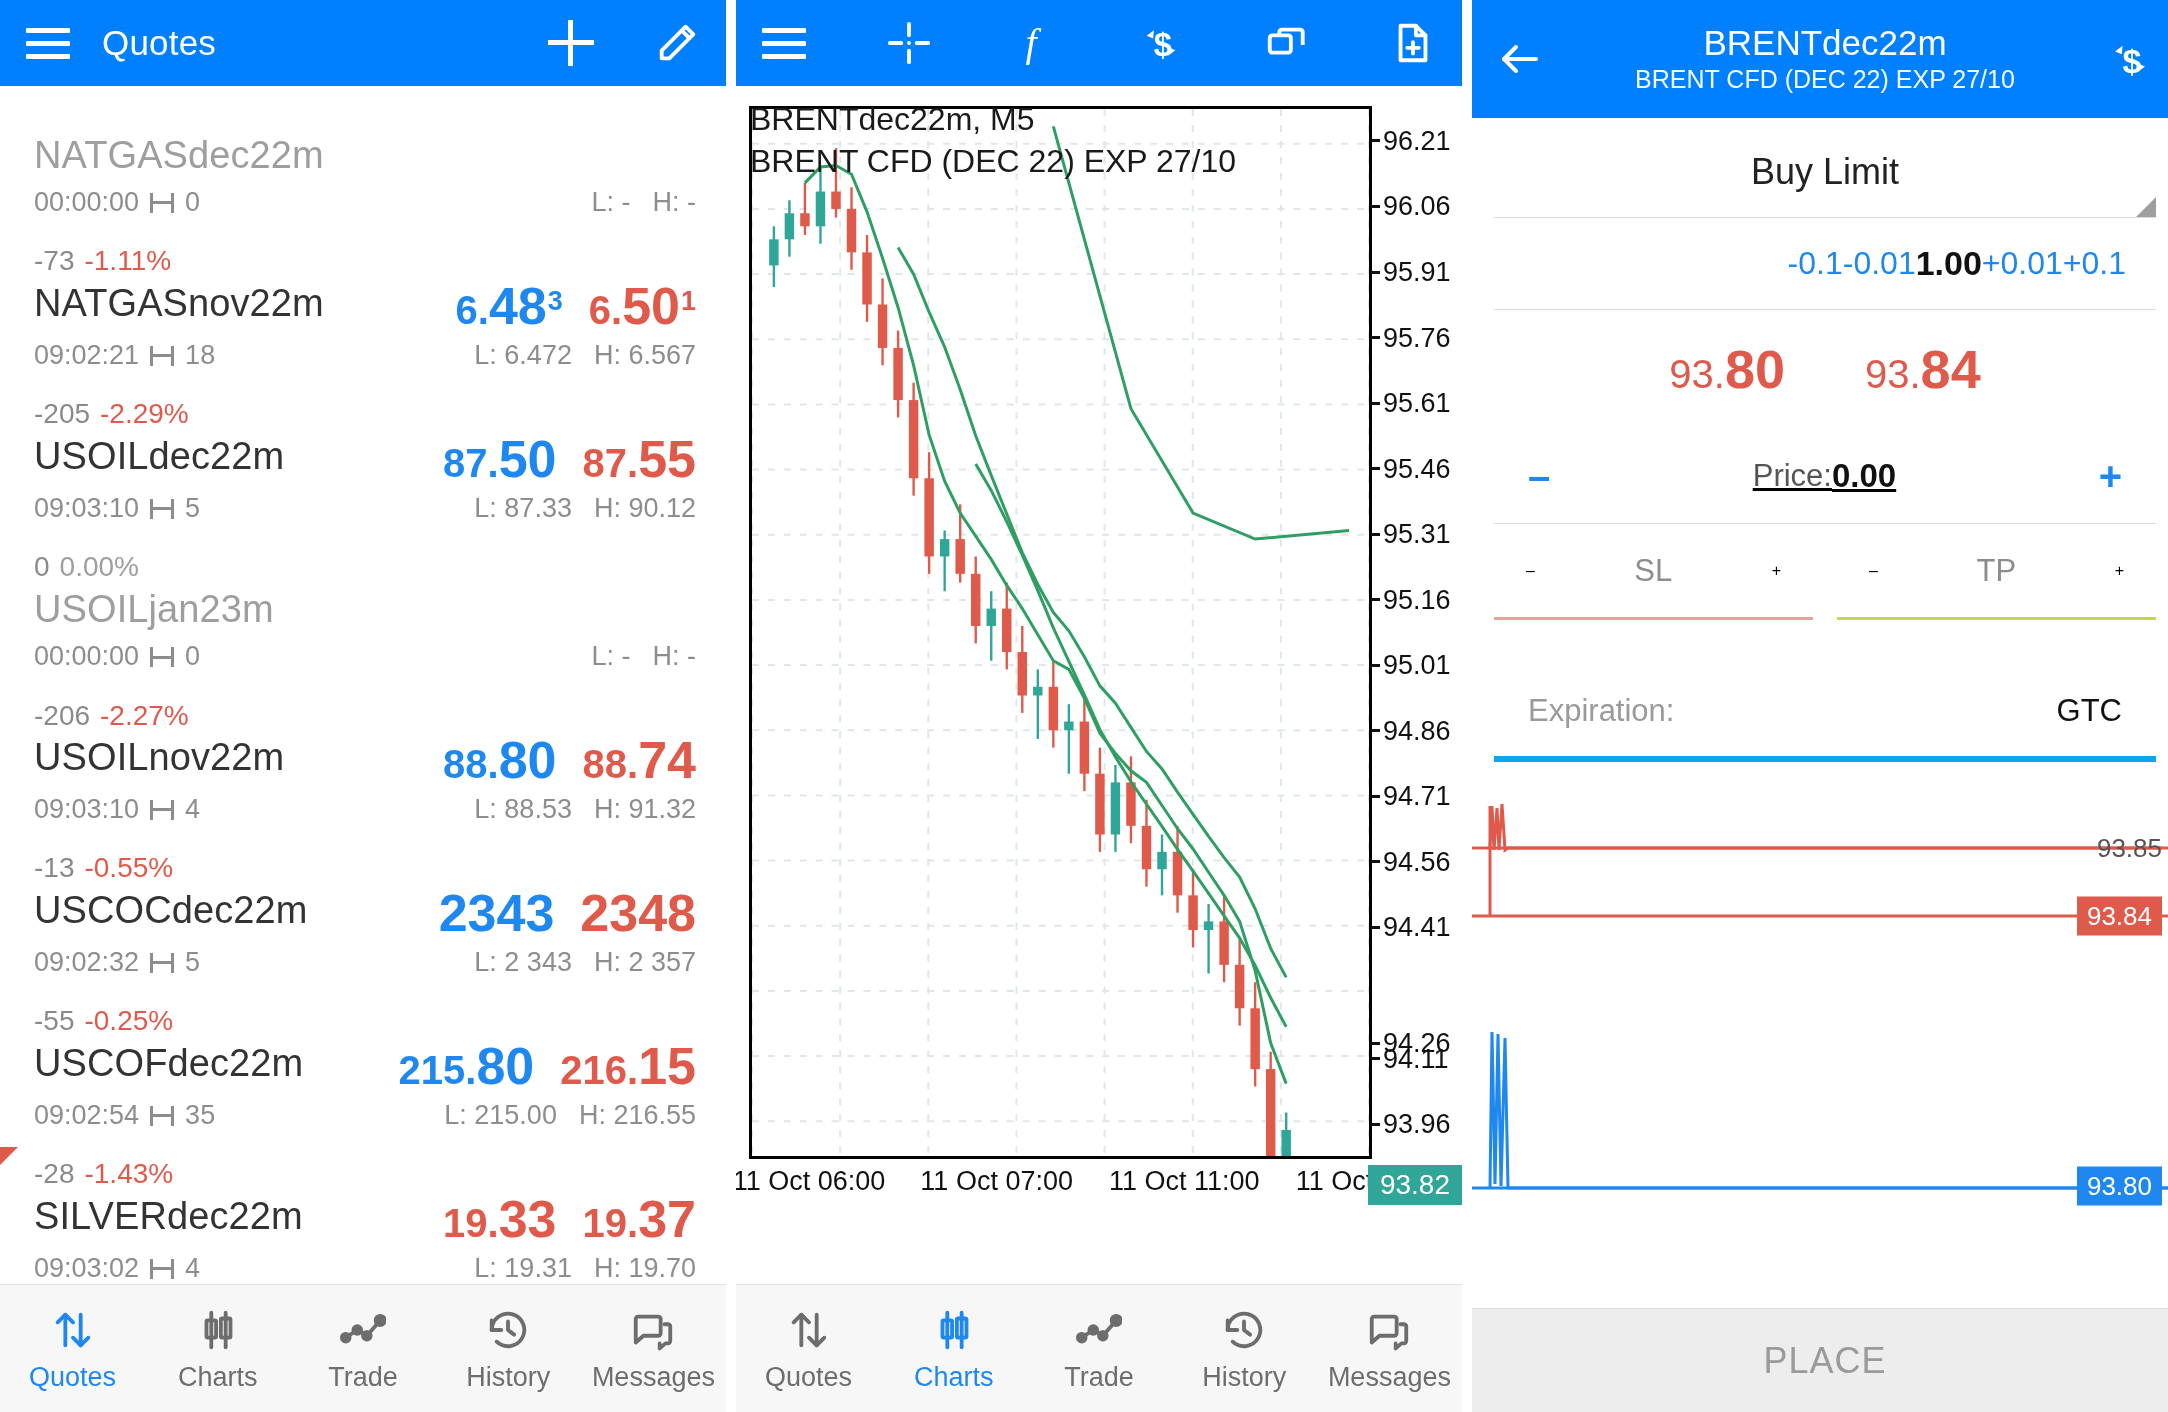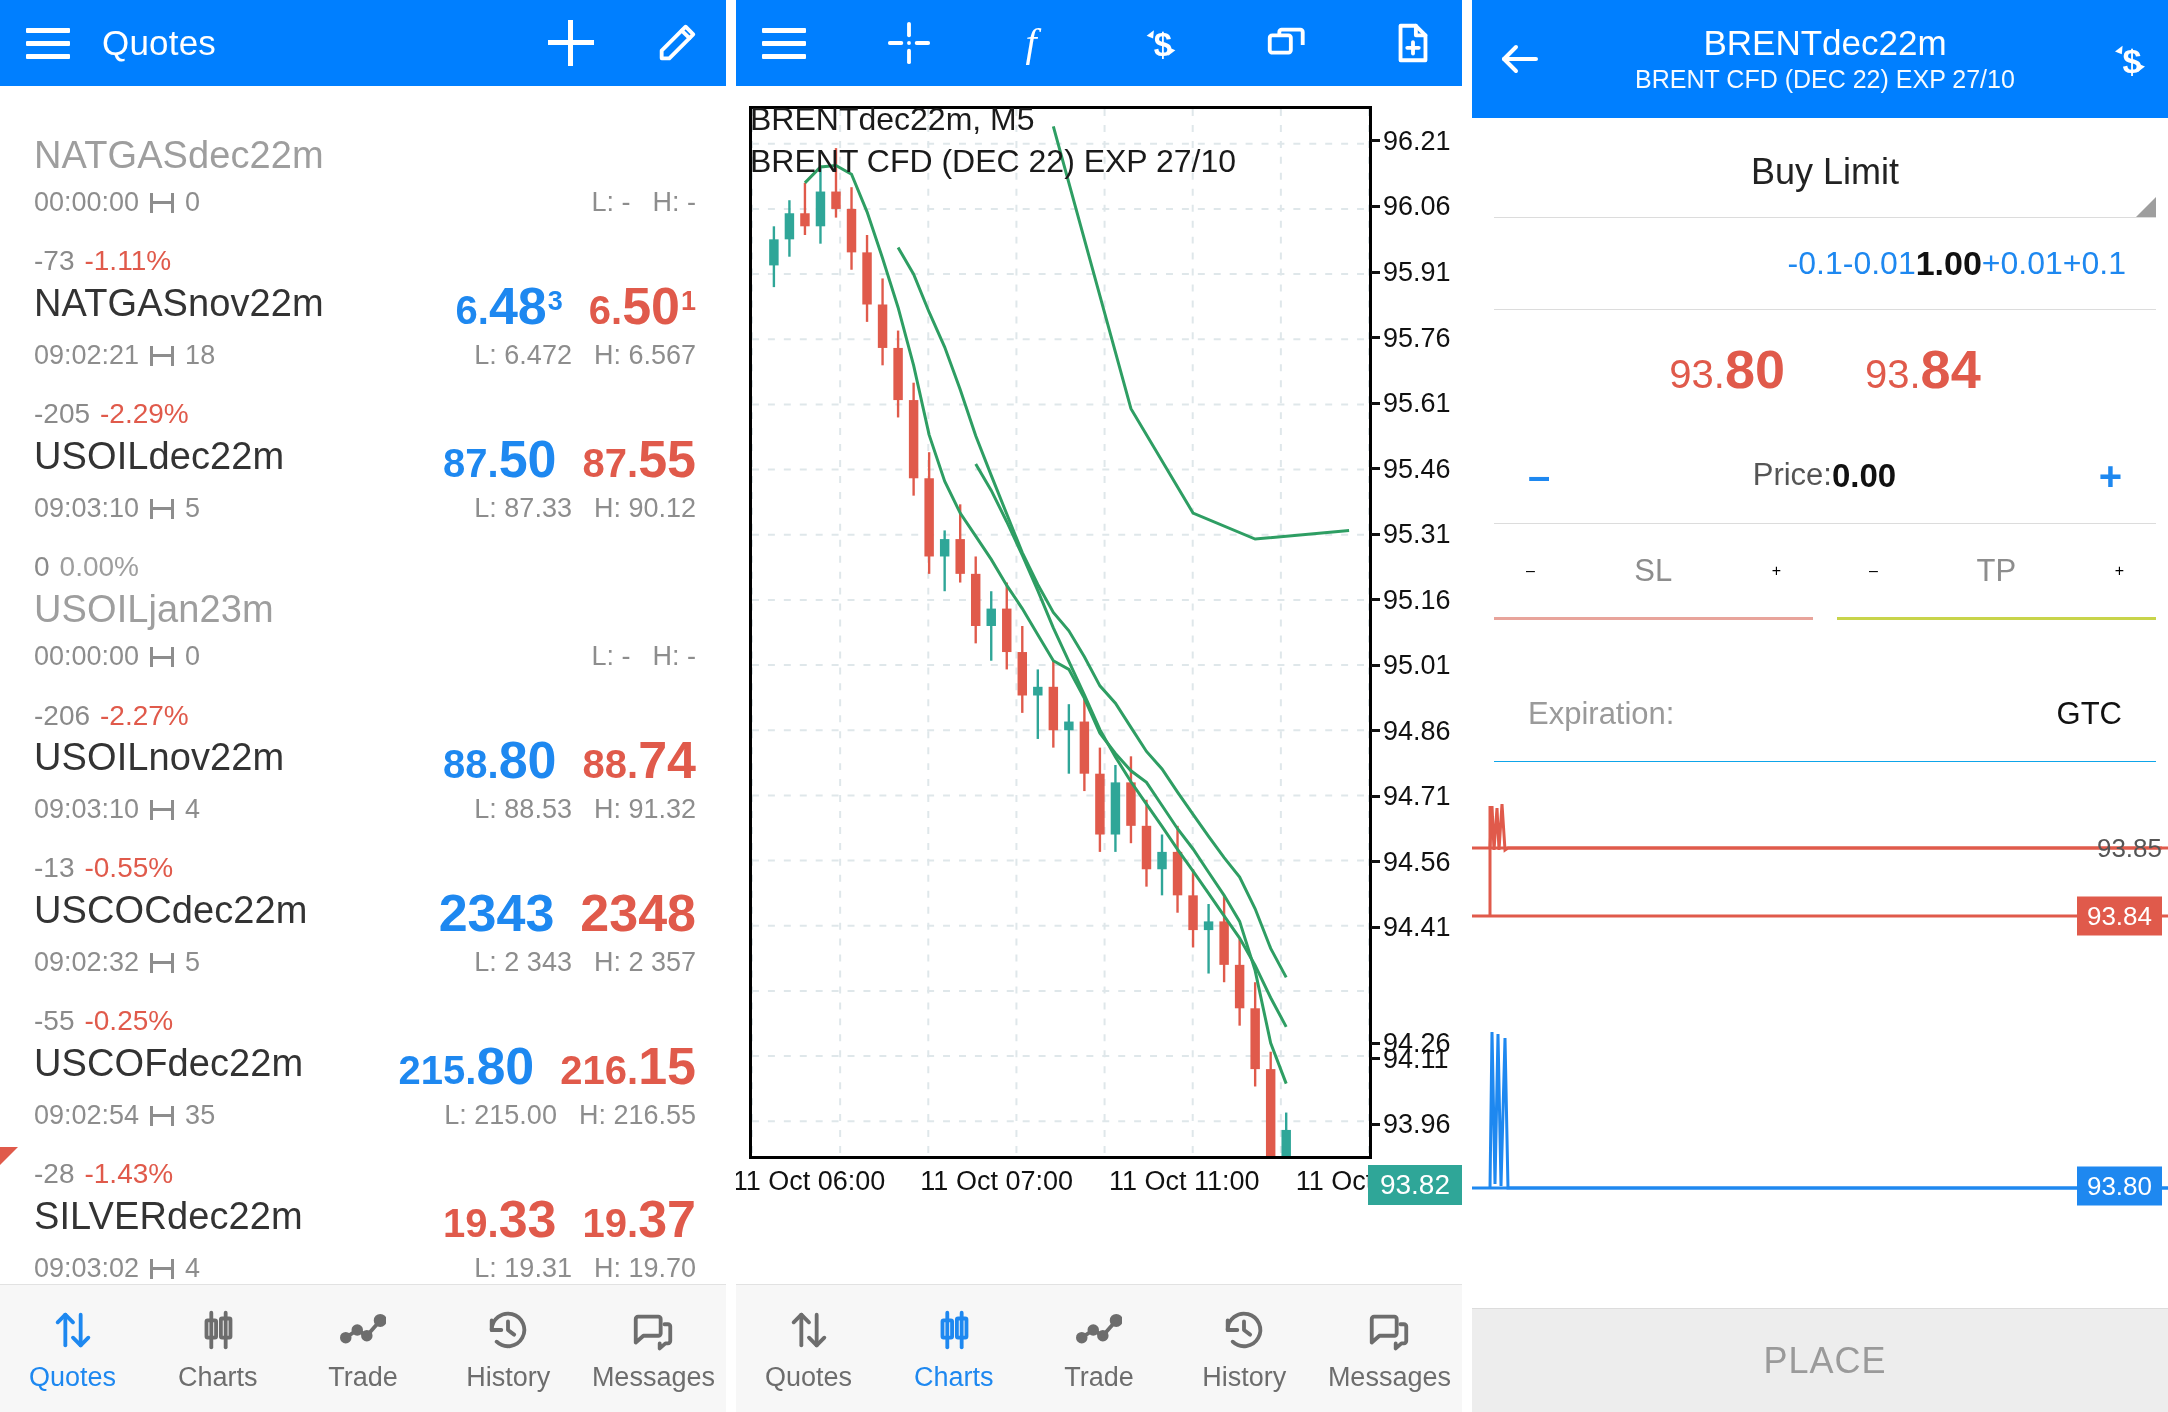--- a/index.html
+++ b/index.html
@@ -109,33 +109,33 @@
   .vol-step { font-size:32px; color:#1E88F0; }
   .vol-value { font-size:34px; color:#111; font-weight:700; }
 
   .bidask-row { height:118px; display:flex; align-items:center; justify-content:center; gap:80px; }
   .ba-price { font-size:40px; color:#E05A4B; font-weight:400; white-space:nowrap; }
   .ba-price b { font-size:54px; font-weight:700; }
 
   .field-row { height:96px; display:flex; align-items:center; justify-content:space-between;
                padding:0 34px; border-bottom:1px solid #dcdcdc; margin:0 22px; }
   .field-row .minus, .field-row .plus { font-size:40px; color:#1E88F0; font-weight:700; line-height:1; }
-  .field-center { flex:1 1 auto; display:flex; align-items:flex-start; justify-content:center; gap:0; }
+  .field-center { flex:1 1 auto; display:flex; align-items:center; justify-content:center; gap:0;text-decoration:underline; }
   .field-label { font-size:31px; color:#555; }
   .field-value { font-size:33px; color:#111; font-weight:700; }
 
   .sltp-row { display:flex; margin:0 22px; }
   .sltp-cell { flex:1 1 0; height:96px; display:flex; align-items:center;
                justify-content:space-between; padding:0 32px; }
   .sltp-cell.sl { border-bottom:3px solid #E8A49B; }
   .sltp-cell.tp { border-bottom:3px solid #C8D44A; }
   .sltp-label { font-size:31px; color:#8d8d8d; }
 
   .exp-row { height:96px; display:flex; align-items:center; justify-content:space-between;
-             padding:0 34px; border-bottom:1px solid #0ea5e9; margin:46px 22px 0 22px; }
+             padding:0 34px; border-bottom:6px solid #0ea5e9; margin:46px 22px 0 22px; }
   .exp-label { font-size:31px; color:#9a9a9a; }
   .exp-value { font-size:31px; color:#111; }
 
   .mini-charts { position:relative; margin:26px 0 0 0; height:400px; }
   .mini { position:relative; height:190px; }
   .mini-tag { position:absolute; right:16px; font-size:26px; color:#fff;
               padding:4px 10px; transform:translateY(-50%); }
   .mini-tag.red { background:#E05A4B; } .mini-tag.blue { background:#1E88F0; }
   .mini-gray { position:absolute; right:16px; font-size:26px; color:#555;
                transform:translateY(-50%); }

